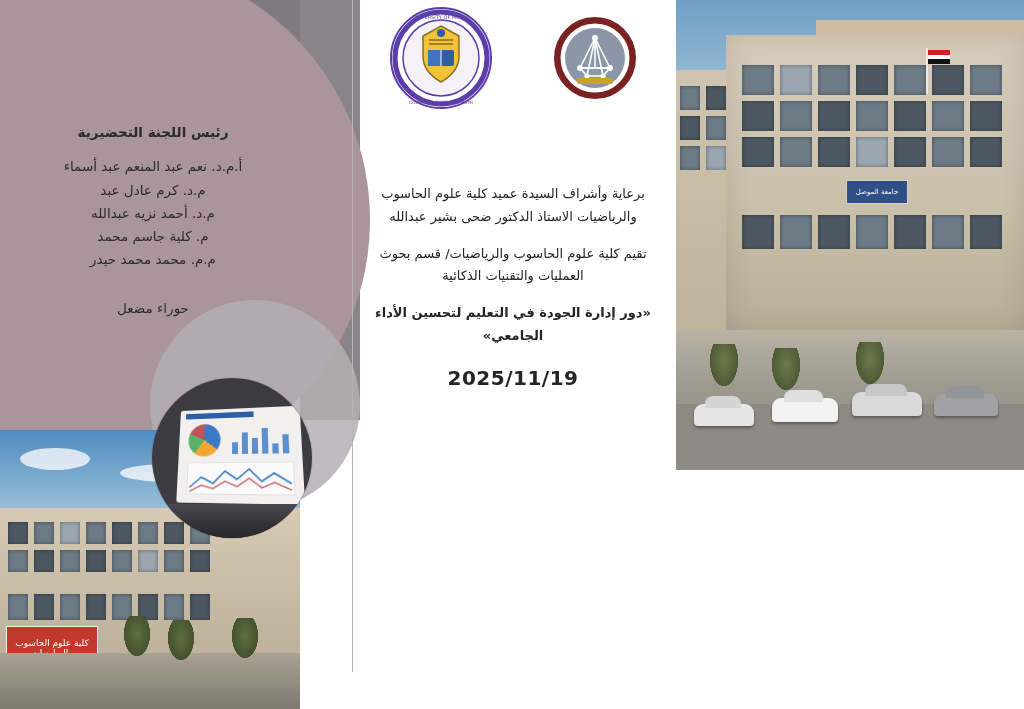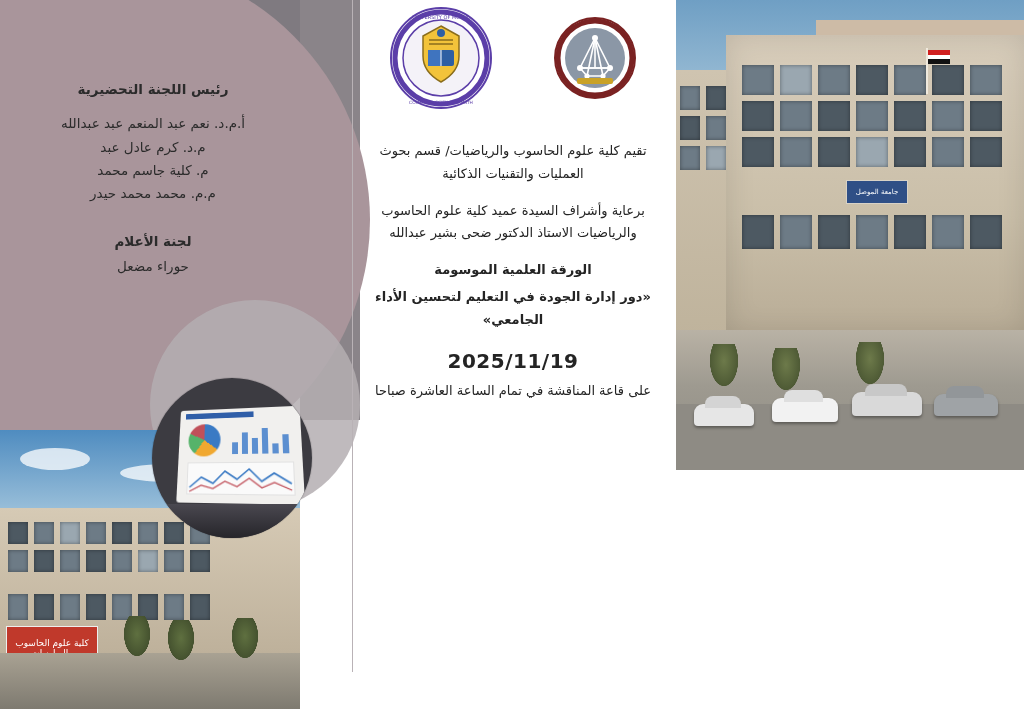--- a/index.html
+++ b/index.html
@@ -211,20 +211,21 @@
   .pc-tree { position:absolute; width:26px; height:40px;
              background: radial-gradient(ellipse at 50% 45%, #5f7040 0%, #45522f 70%, rgba(69,82,47,0) 72%); }
 
   
   .txt {
     position: absolute;
     color: #2a2a2a;
     text-align: center;
     line-height: 1.65;
     font-family: "DejaVu Sans", sans-serif;
+    margin-top: 43px;
   }
   .committee {
     left: 8px;
     top: 78px;
     width: 290px;
     text-align: center;
     font-size: 13.5px;
     color: #2b2b2b;
   }
   .committee .head {
@@ -338,38 +339,36 @@
         </div>
       </div>
       <div class="photo-circle-bottom"></div>
     </div>
 
     <div class="txt committee">
       <div class="block">
         <div class="head">رئيس اللجنة التحضيرية</div>
       </div>
       <div class="block">
-        <div class="name">أ.م.د. نعم عبد المنعم عبد عبدالله</div>
+        <div class="name">أ.م.د. نعم عبد المنعم عبد أسماء</div>
         <div class="name">م.د. كرم عادل عبد</div>
+        <div class="name">م.د. أحمد نزيه عبدالله</div>
         <div class="name">م. كلية جاسم محمد</div>
         <div class="name">م.م. محمد محمد حيدر</div>
       </div>
       <div class="block" style="margin-top:26px;">
-        <div class="head">لجنة الأعلام</div>
         <div class="name">حوراء مضعل</div>
       </div>
     </div>
 
     <div class="txt center-col">
+      <div class="para">برعاية وأشراف السيدة عميد كلية علوم الحاسوب والرياضيات الاستاذ الدكتور ضحى بشير عبدالله</div>
       <div class="para">تقيم كلية علوم الحاسوب والرياضيات/ قسم بحوث العمليات والتقنيات الذكائية</div>
-      <div class="para">برعاية وأشراف السيدة عميد كلية علوم الحاسوب والرياضيات الاستاذ الدكتور ضحى بشير عبدالله</div>
-      <div class="para bold" style="margin-bottom:4px;">الورقة العلمية الموسومة</div>
       <div class="para bold">«دور إدارة الجودة في التعليم لتحسين الأداء الجامعي»</div>
       <div class="date">2025/11/19</div>
-      <div>على قاعة المناقشة في تمام الساعة العاشرة صباحا</div>
     </div>
 
     <div class="logo logo-uni">
       <svg viewBox="0 0 104 104" width="104" height="104">
         <circle cx="52" cy="52" r="50" fill="#ffffff" stroke="#5b3ea8" stroke-width="2"></circle>
         <circle cx="52" cy="52" r="46" fill="none" stroke="#5b3ea8" stroke-width="5"></circle>
         <circle cx="52" cy="52" r="38" fill="#f4f2f8" stroke="#5b3ea8" stroke-width="1.5"></circle>
         <path d="M52 20 L70 30 L70 50 Q70 66 52 76 Q34 66 34 50 L34 30 Z" fill="#f2c33a" stroke="#8a6d1c" stroke-width="1.5"></path>
         <rect x="39" y="44" width="26" height="16" rx="2" fill="#2e5fa3"></rect>
         <rect x="39" y="44" width="13" height="16" fill="#3f74bf"></rect>

